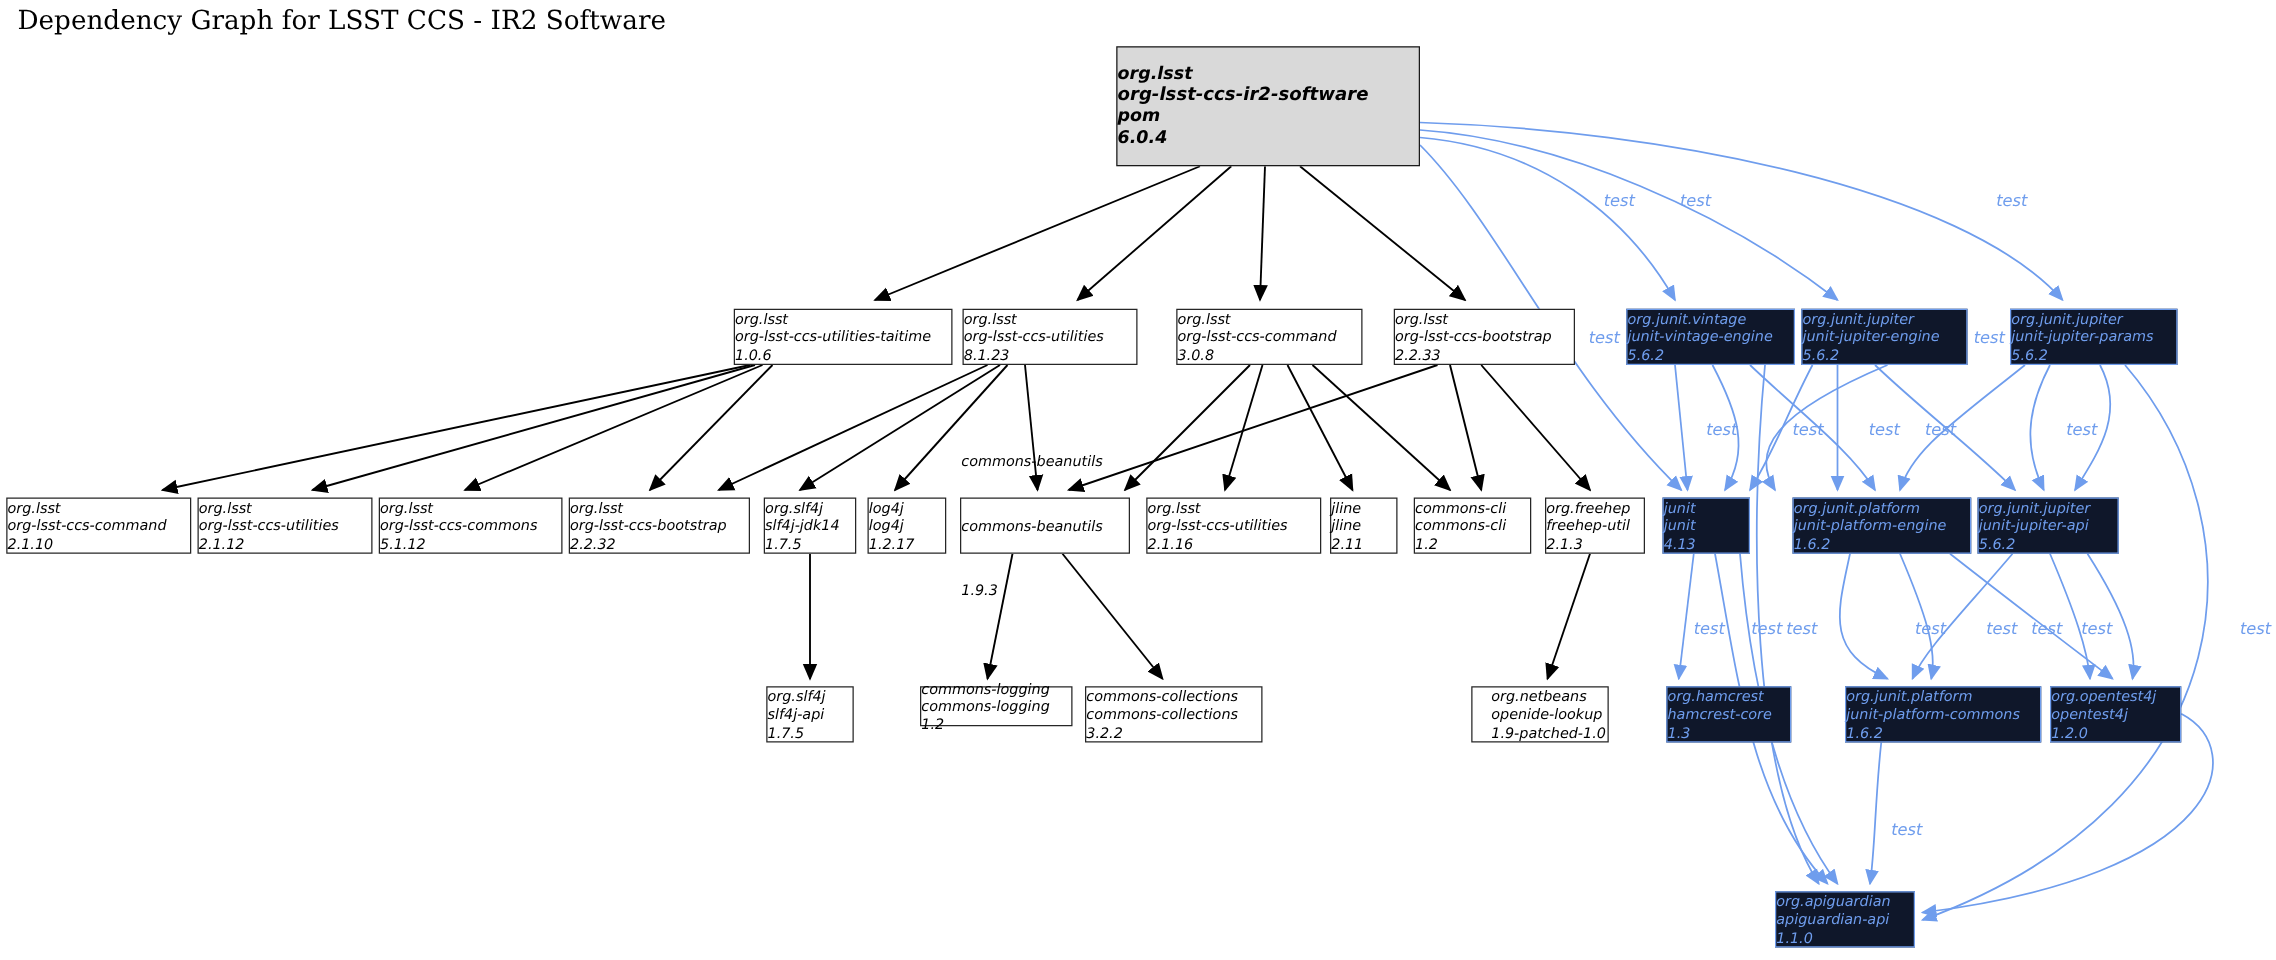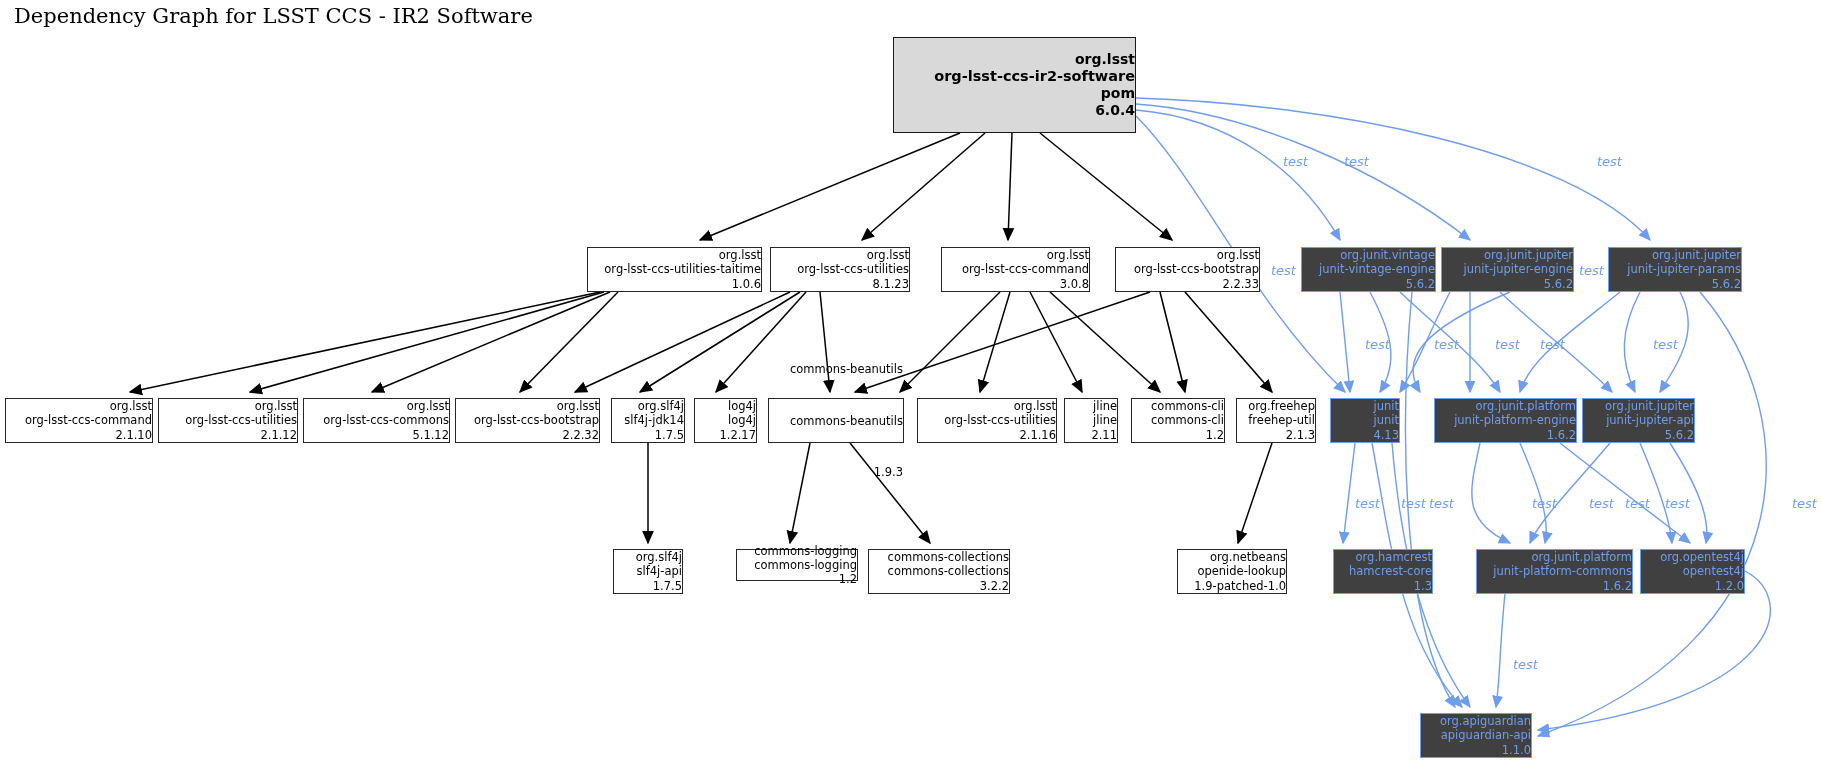--- a/index.html
+++ b/index.html
@@ -2,26 +2,26 @@
 <html><head>
 <meta charset="utf-8">
 <style>
   html,body{margin:0;padding:0;background:#ffffff;}
   body{width:1821px;height:768px;position:relative;overflow:hidden;
        font-family:"DejaVu Sans","Liberation Sans",sans-serif;}
   #title{position:absolute;left:14px;top:4px;font-family:"DejaVu Serif","Liberation Serif",serif;
          font-size:21px;color:#000;white-space:nowrap;}
   #edges{position:absolute;left:0;top:0;width:1821px;height:768px;}
   .node{position:absolute;box-sizing:border-box;display:flex;flex-direction:column;
-        align-items:flex-end;justify-content:center;text-align:center;line-height:1.22;
-        font-size:11.5px;white-space:nowrap;}
+        align-items:flex-start;justify-content:center;text-align:center;line-height:1.22;
+        font-size:11.5px;white-space:nowrap;font-style:italic;}
   .node.compile{border:1.6px solid #262626;background:#ffffff;color:#000000;}
   .node.root{border:1.8px solid #1a1a1a;background:#d9d9d9;color:#000000;font-size:14px;font-weight:bold;}
   .node.root .ln2{font-size:14.5px;}
-  .node.test{border:1.4px solid #6f9ded;background:#404040;color:#6f9ded;}
+  .node.test{border:1.4px solid #6f9ded;background:#0f172a;color:#6f9ded;}
   .node .ln{display:block;}
   .elabel{position:absolute;font-size:13px;color:#6f9ded;white-space:nowrap;font-style:italic;}
 </style>
 </head>
 <body>
 
 <div id="title">Dependency Graph for LSST CCS - IR2 Software</div>
 
 <svg id="edges" viewBox="0 0 1821 768">
   <defs>

